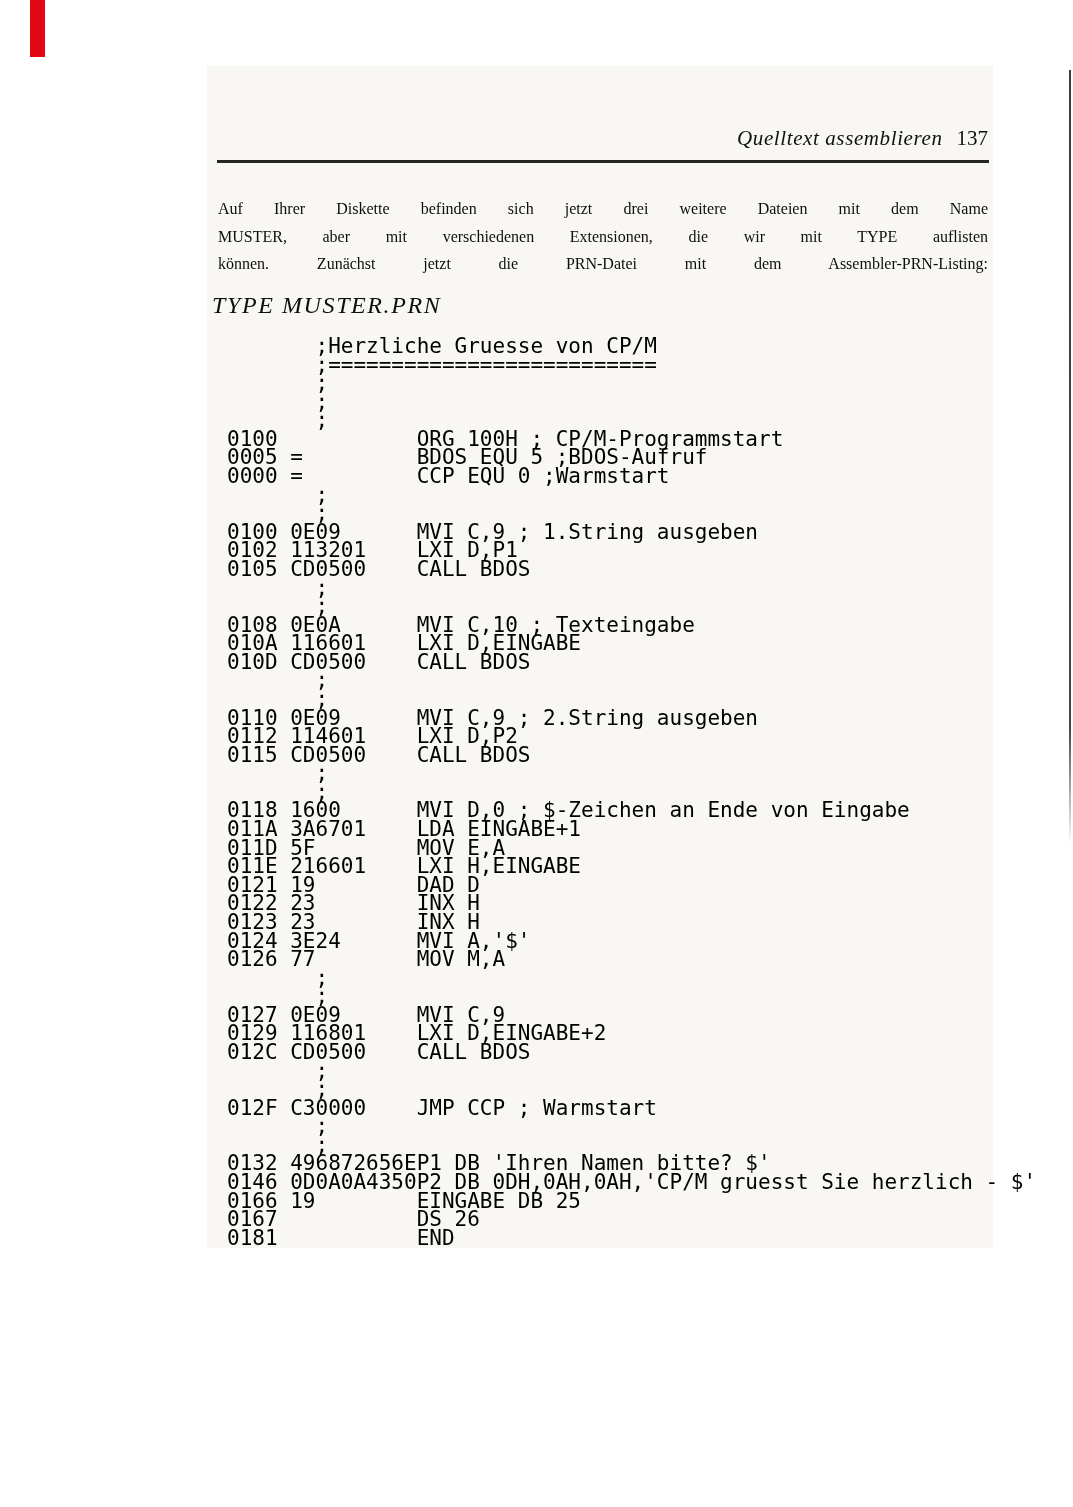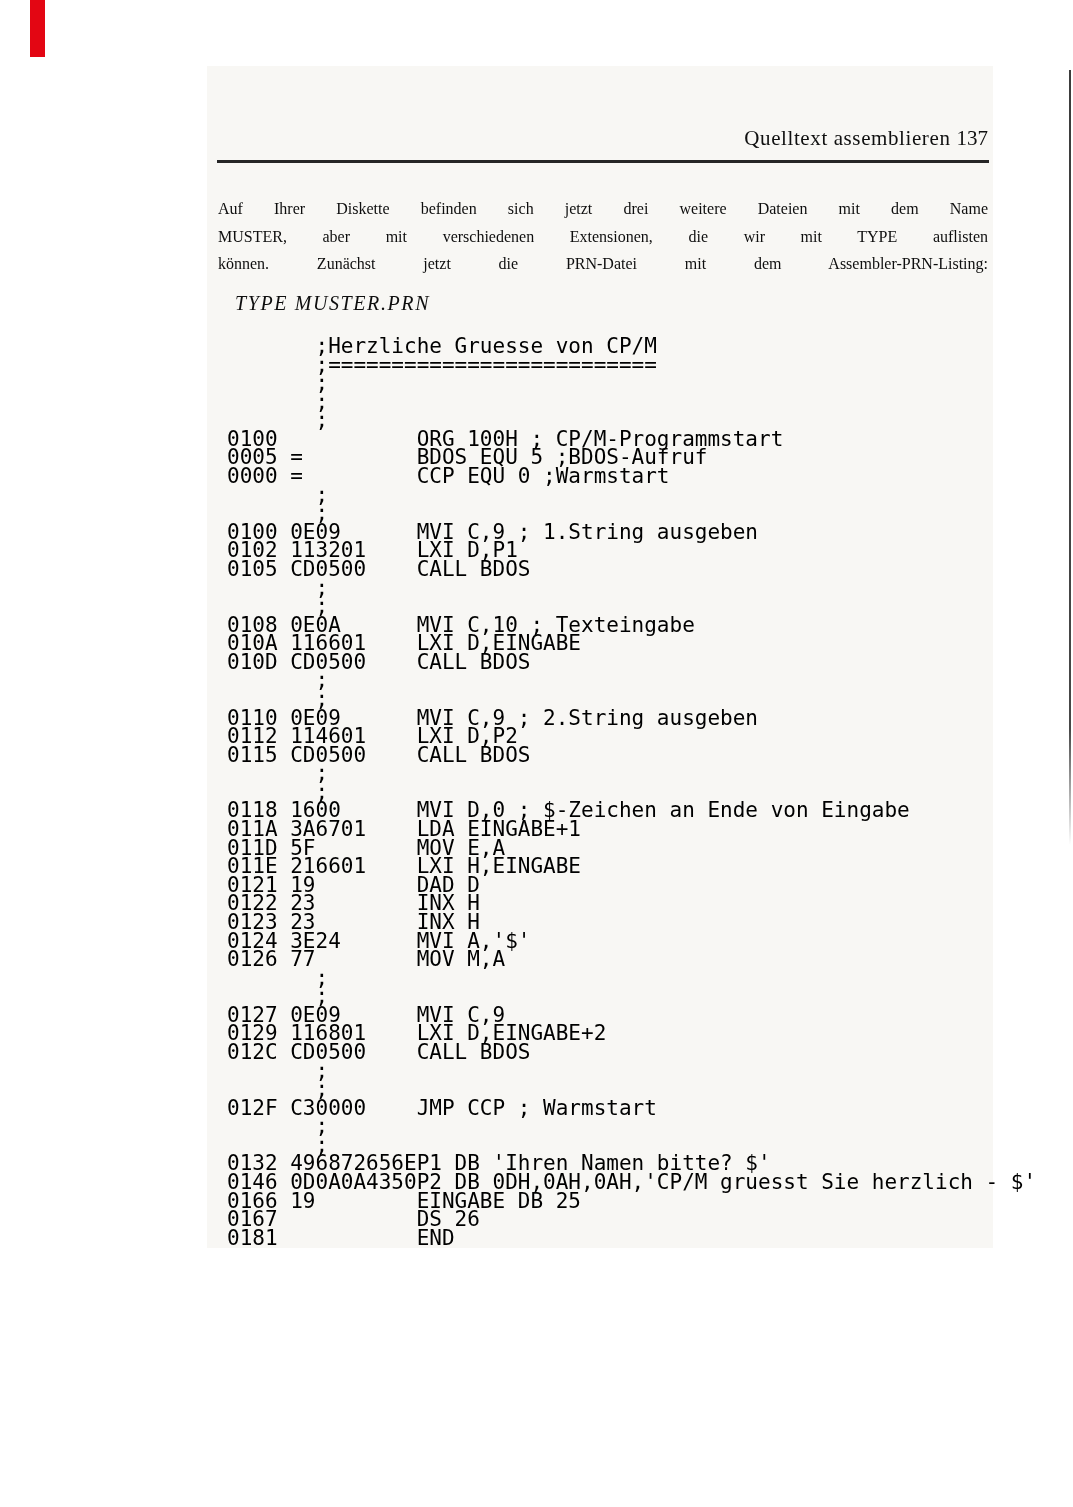--- a/index.html
+++ b/index.html
@@ -31,45 +31,45 @@
   }
   .running-head {
     position: absolute;
     left: 217px; top: 126px;
     width: 771px;
     text-align: right;
     font-size: 21px;
     color: #101010;
     white-space: nowrap;
   }
-  .head-title { letter-spacing: 0.6px; }
-  .head-page  { margin-left: 6px; font-style: normal; }
+  .head-title { font-style: italic; letter-spacing: 0.6px; }
+  .head-page  { margin-left: 14px; font-style: normal; }
   .head-rule {
     position: absolute;
     left: 217px; top: 160px;
     width: 772px; height: 3px;
     background: #262626;
   }
   .intro {
     position: absolute;
     left: 218px; top: 195px;
     width: 770px;
     font-size: 16px;
     line-height: 27.5px;
     color: #0e0e0e;
   }
   .intro-line {
     text-align: justify;
     text-align-last: justify;
   }
   .type-cmd {
     position: absolute;
-    left: 235px; top: 292px;
+    left: 212px; top: 292px;
     font-style: italic;
-    font-size: 20px;
+    font-size: 24px;
     letter-spacing: 1.6px;
     color: #0e0e0e;
     white-space: nowrap;
   }
   .listing {
     position: absolute;
     left: 227px; top: 337px;
     margin: 0;
     font-family: "DejaVu Sans Mono", monospace;
     font-size: 21px;

